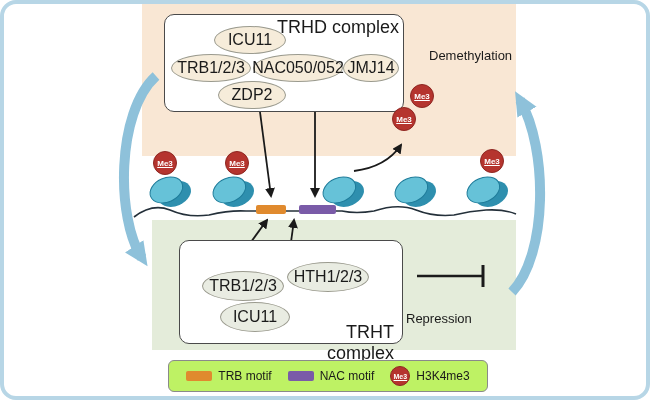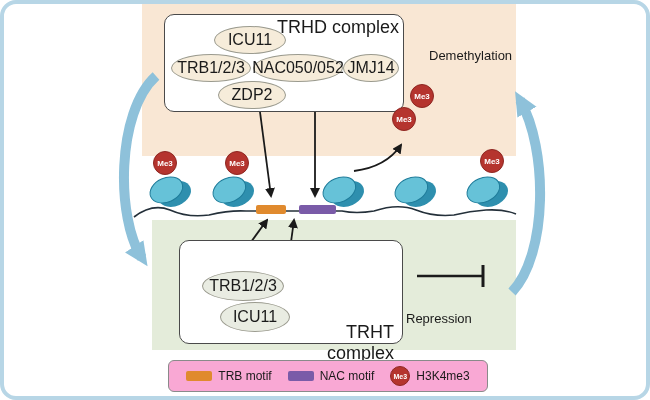--- a/index.html
+++ b/index.html
@@ -23,25 +23,25 @@
     font-size:16px;white-space:nowrap;
   }
   .oval-top{background:#f6ecda;}
   .oval-bottom{background:#e9ece2;}
   .caption{position:absolute;font-size:13px;}
   .box-title{position:absolute;font-size:18px;text-align:right;}
   .me3{
     position:absolute;width:22px;height:22px;border-radius:50%;
     background:#b5342e;border:1px solid #8e2722;color:#fff;
     display:flex;align-items:center;justify-content:center;
-    font-size:8px;font-weight:bold;
+    font-size:8px;font-weight:bold;text-decoration:underline;
   }
   #legend{
     position:absolute;left:164px;top:356px;width:318px;height:30px;
-    background:#f9a8d4;border:1.4px solid #8a8a8a;border-radius:6px;
+    background:#bef264;border:1.4px solid #8a8a8a;border-radius:6px;
     display:flex;align-items:center;justify-content:center;gap:16px;
     font-size:12px;
   }
   .legend-item{display:flex;align-items:center;gap:6px;}
   .swatch{width:26px;height:10px;border-radius:2px;display:inline-block;}
   #legend-trb-swatch{background:#e08a2e;}
   #legend-nac-swatch{background:#7a5ba8;}
   .me3-legend{
     position:static;width:18px;height:18px;font-size:7px;
     border-radius:50%;background:#b5342e;border:1px solid #8e2722;color:#fff;
@@ -119,20 +119,21 @@
 
   <div class="me3" style="left:406px;top:80px;">Me3</div>
   <div class="me3" style="left:388px;top:103px;">Me3</div>
 
   <div class="me3" style="left:149px;top:147px;">Me3</div>
   <div class="me3" style="left:221px;top:147px;">Me3</div>
   <div class="me3" style="left:476px;top:145px;">Me3</div>
 
   <div id="trht-box" class="complex-box"></div>
   <div class="oval oval-bottom" style="left:198px;top:267px;width:80px;height:28px;">TRB1/2/3</div>
+  <div class="oval oval-bottom" style="left:283px;top:258px;width:80px;height:28px;">HTH1/2/3</div>
   <div class="oval oval-bottom" style="left:216px;top:298px;width:68px;height:28px;">ICU11</div>
   <div class="box-title" style="left:285px;top:318px;width:105px;">TRHT complex</div>
   <div class="caption" style="left:402px;top:307px;">Repression</div>
 
   <div id="legend">
     <span class="legend-item">
       <span class="swatch" id="legend-trb-swatch"></span>
       <span>TRB motif</span>
     </span>
     <span class="legend-item">

